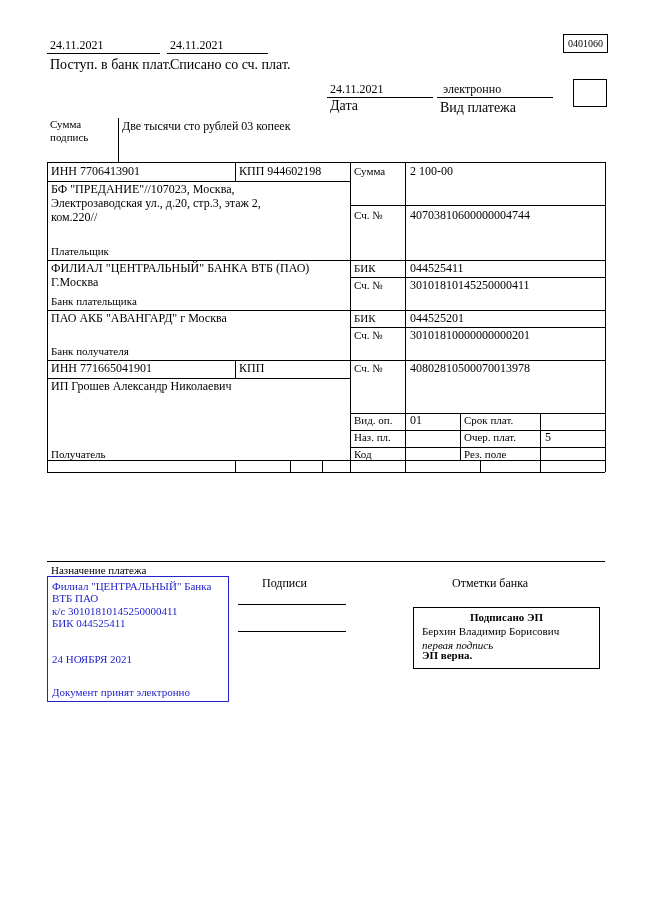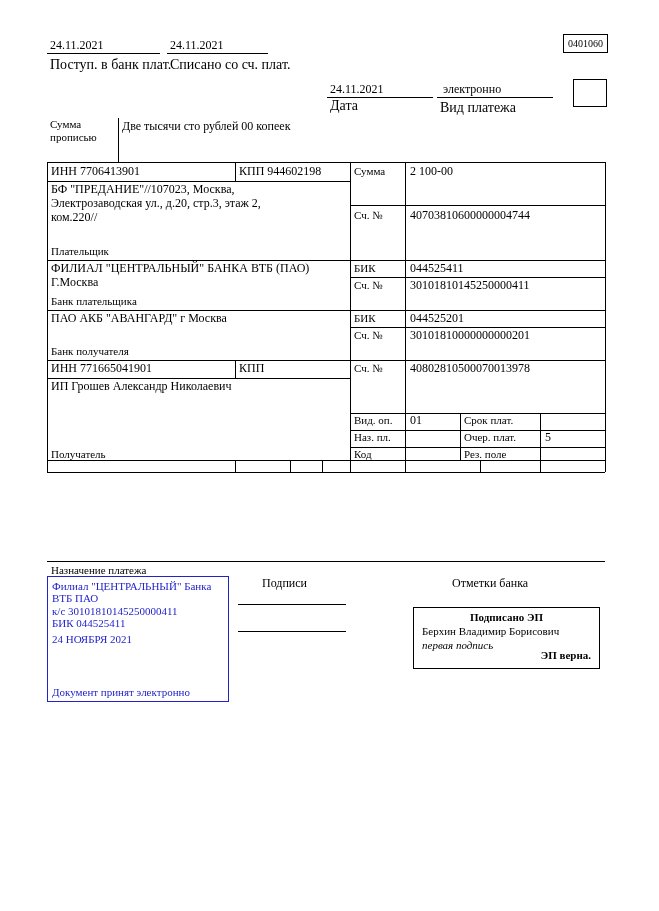--- a/index.html
+++ b/index.html
@@ -70,22 +70,22 @@
   <div class="box" style="left:563px;top:34px;width:45px;height:19px;display:flex;align-items:center;justify-content:center">
     <span class="s10">0401060</span>
   </div>
 
   <span class="t" style="left:330px;top:83px">24.11.2021</span>
   <span class="t s9" style="left:330px;top:98px">Дата</span>
   <span class="t" style="left:443px;top:83px">электронно</span>
   <span class="t s9" style="left:440px;top:100px">Вид платежа</span>
   <div class="box" style="left:573px;top:79px;width:34px;height:28px"></div>
 
-  <span class="t s11 wrap" style="left:50px;top:118px;width:62px">Сумма прописью</span>
-  <span class="t" style="left:122px;top:120px">Две тысячи сто рублей 00 копеек</span>
+  <span class="t s11 wrap" style="left:50px;top:118px;width:62px">Сумма подпись</span>
+  <span class="t" style="left:122px;top:120px">Две тысячи сто рублей 03 копеек</span>
 
   <span class="t" style="left:51px;top:165px">ИНН 7706413901</span>
   <span class="t" style="left:239px;top:165px">КПП 944602198</span>
   <span class="t s11" style="left:354px;top:165px">Сумма</span>
   <span class="t" style="left:410px;top:165px">2 100-00</span>
 
   <span class="t wrap" style="left:51px;top:183px;width:252px">БФ "ПРЕДАНИЕ"//107023, Москва, Электрозаводская ул., д.20, стр.3, этаж 2, ком.220//</span>
   <span class="t s11" style="left:354px;top:209px">Сч. №</span>
   <span class="t" style="left:410px;top:209px">40703810600000004744</span>
   <span class="t s11" style="left:51px;top:245px">Плательщик</span>
@@ -119,29 +119,29 @@
   <span class="t s11" style="left:51px;top:448px">Получатель</span>
   <span class="t s11" style="left:354px;top:448px">Код</span>
   <span class="t s11" style="left:464px;top:448px">Рез. поле</span>
 
   <span class="t s11" style="left:51px;top:564px">Назначение платежа</span>
 
   <div class="bluebox" style="left:47px;top:576px;width:182px;height:126px">
     <div>Филиал "ЦЕНТРАЛЬНЫЙ" Банка ВТБ ПАО</div>
     <div>к/с 30101810145250000411</div>
     <div>БИК 044525411</div>
-    <div style="margin-top:4px">24 НОЯБРЯ 2021</div>
+    <div style="margin-top:24px">24 НОЯБРЯ 2021</div>
     <div style="margin-top:auto">Документ принят электронно</div>
   </div>
 
   <span class="t" style="left:262px;top:577px">Подписи</span>
   <span class="t" style="left:452px;top:577px">Отметки банка</span>
   <i class="hl" style="left:238px;top:604px;width:108px"></i>
   <i class="hl" style="left:238px;top:631px;width:108px"></i>
 
   <div class="stamp" style="left:413px;top:607px;width:187px;height:62px">
     <div class="b" style="text-align:center">Подписано ЭП</div>
     <div>Берхин Владимир Борисович</div>
     <div class="i">первая подпись</div>
-    <div class="b" style="text-align:right;margin-top:-3px">ЭП верна.</div>
+    <div class="b" style="text-align:left;margin-top:-3px">ЭП верна.</div>
   </div>
 
 </div>
 
 </body></html>

